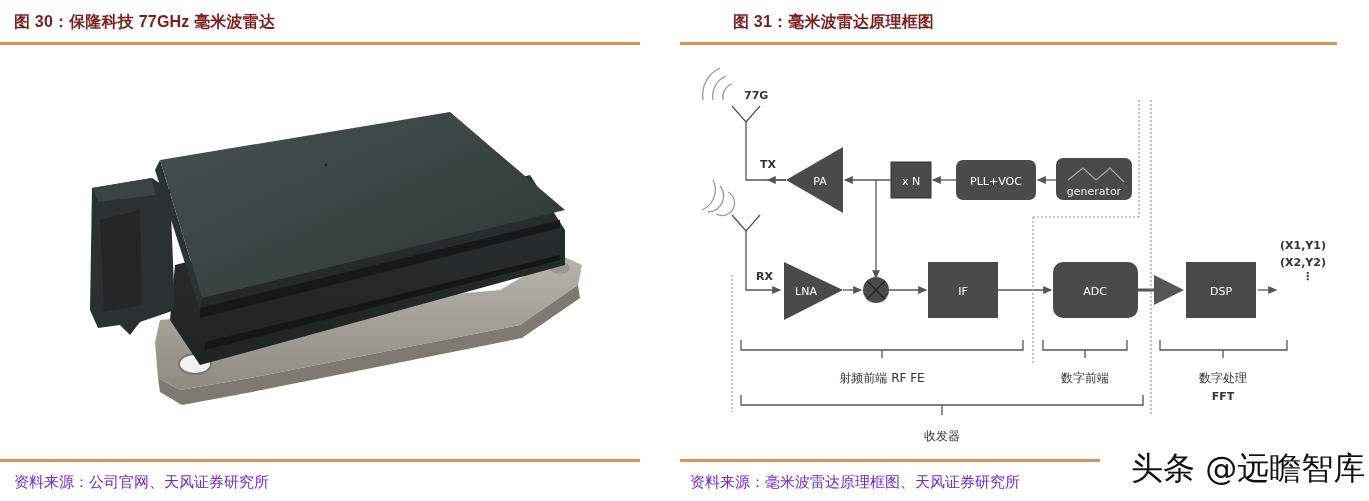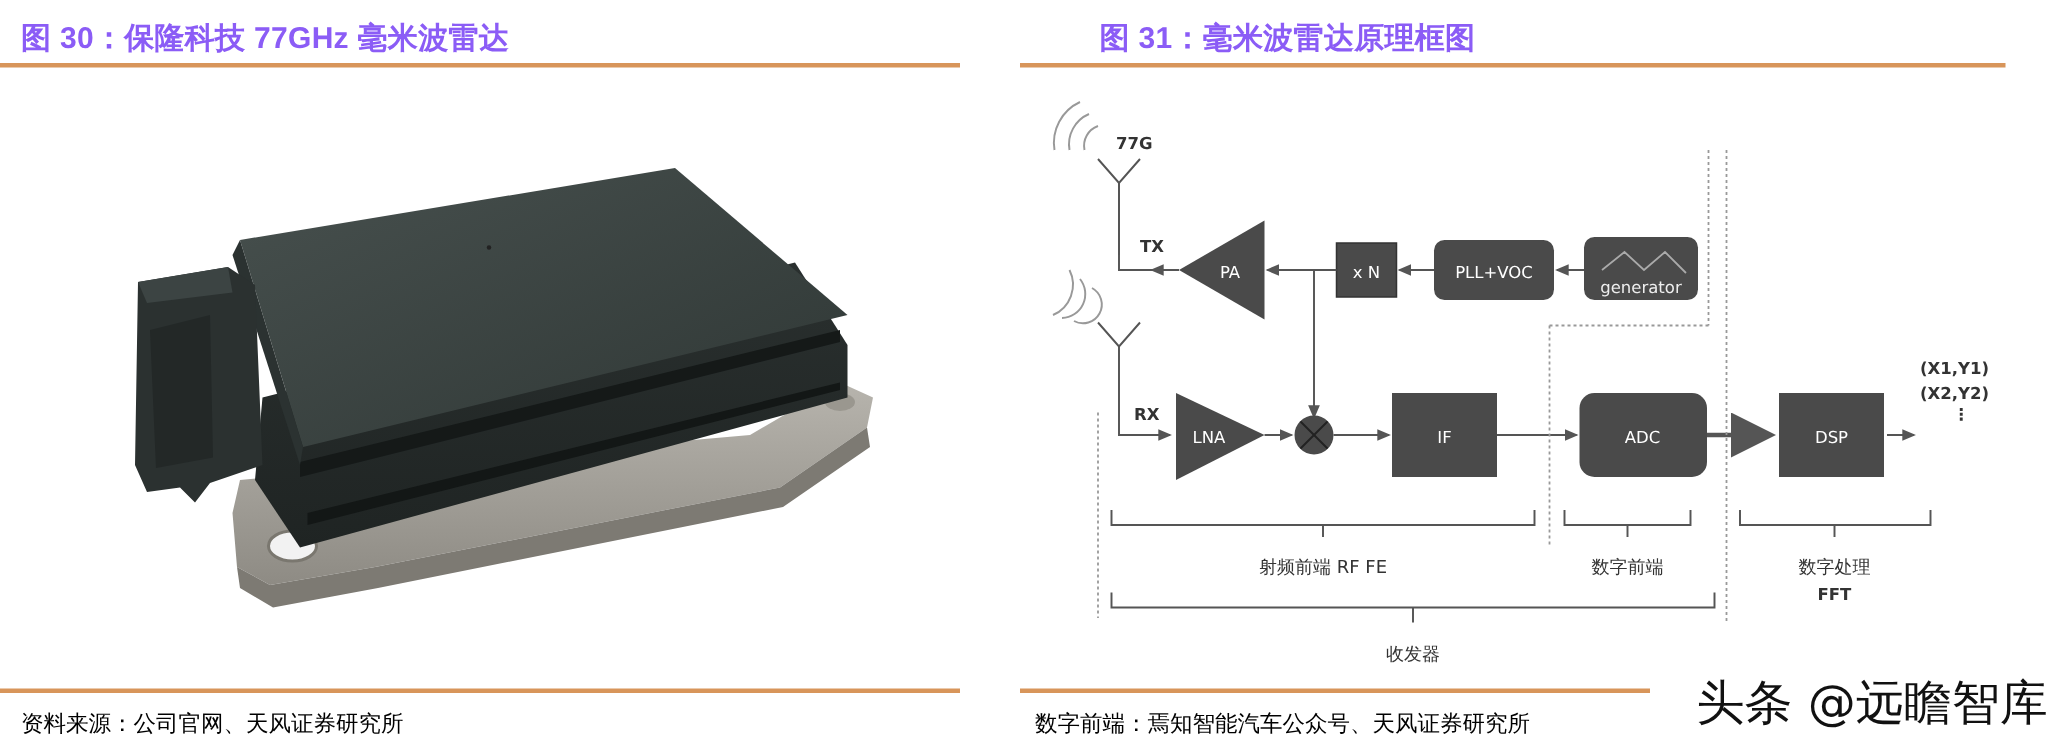--- a/index.html
+++ b/index.html
@@ -1,25 +1,25 @@
 <!DOCTYPE html>
 <html><head>
   <meta charset="utf-8">
   <style>
     * { margin: 0; padding: 0; box-sizing: border-box; }
     html, body { width: 1369px; height: 501px; background: #ffffff; overflow: hidden; }
     body { position: relative; font-family: "DejaVu Sans", "Liberation Sans", sans-serif; color: #333; }
 
     .fig-title {
-      position: absolute; top: 12px; font-size: 20px; font-weight: bold; color: #8b5cf6;
+      position: absolute; top: 12px; font-size: 16px; font-weight: bold; color: #7f1d1d;
       font-family: "Liberation Sans", "DejaVu Sans", sans-serif; letter-spacing: 0.2px;
     }
     .rule { position: absolute; height: 3px; background: #d8955a; }
     .source {
-      position: absolute; top: 473px; font-size: 15px; color: #000000;
+      position: absolute; top: 473px; font-size: 15px; color: #6d28d9;
       font-family: "DejaVu Sans", sans-serif;
     }
     .watermark {
       position: absolute; left: 1098px; top: 446px; font-size: 32px; color: #111;
       font-family: "DejaVu Sans", sans-serif; letter-spacing: 0px; background: rgba(255,255,255,0.6);
       line-height: 44px;
       margin-left: 33px;
     }
 
     
@@ -191,14 +191,14 @@
 
     <text x="874" y="382" font-size="12" fill="#333" text-anchor="middle">射频前端 RF FE</text>
     <text x="1077" y="382" font-size="12" fill="#333" text-anchor="middle">数字前端</text>
     <text x="1215" y="382" font-size="12" fill="#333" text-anchor="middle">数字处理</text>
     <text x="1215" y="400" font-size="11" font-weight="bold" fill="#333" text-anchor="middle">FFT</text>
     <text x="934" y="440" font-size="12" fill="#333" text-anchor="middle">收发器</text>
   </svg>
 </div>
 
 <div class="rule" style="left:680px; top:459px; width:420px;"></div>
-<div class="source" style="left:690px;">数字前端：焉知智能汽车公众号、天风证券研究所</div>
+<div class="source" style="left:690px;">资料来源：毫米波雷达原理框图、天风证券研究所</div>
 <div class="watermark">头条 @远瞻智库</div>
 
 </body></html>

